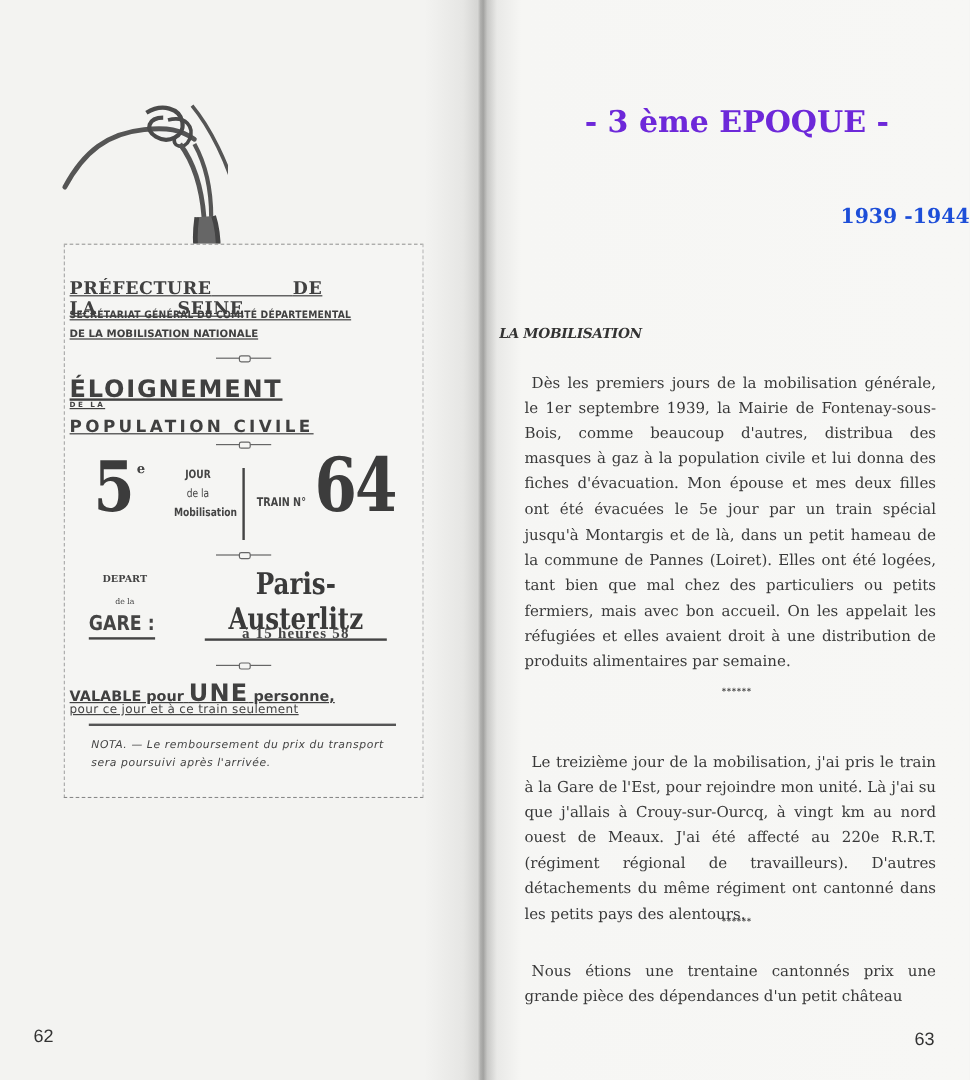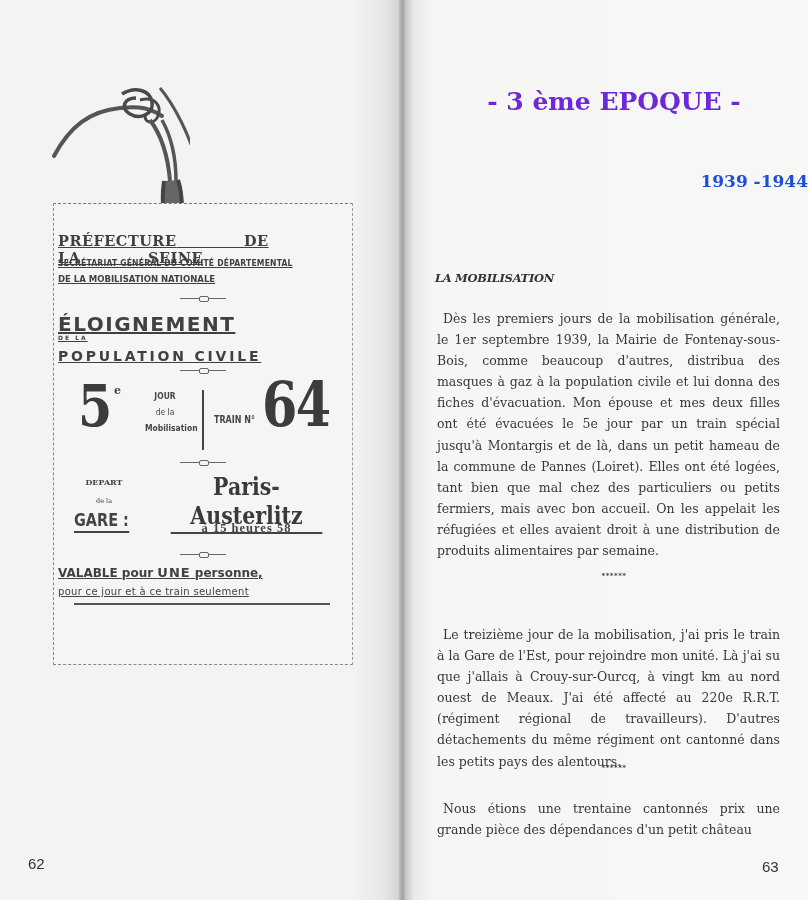--- a/index.html
+++ b/index.html
@@ -26,32 +26,32 @@
   .jour{position:absolute;left:86px;top:184px;width:50px;text-align:center;font-family:"Liberation Sans Narrow","DejaVu Sans",sans-serif;font-weight:bold;font-size:9.5px;line-height:16px;color:#444;transform:scaleX(0.8);}
   .vbar{position:absolute;left:148px;top:186px;width:2px;height:60px;background:#444;}
   .train-lbl{position:absolute;left:160px;top:210px;font-family:"DejaVu Sans",sans-serif;font-weight:bold;font-size:10px;color:#444;transform:scaleX(0.8);transform-origin:left;}
   .big64{position:absolute;left:208px;top:168px;font-family:"DejaVu Serif",serif;font-weight:bold;font-size:62px;line-height:66px;color:#3c3c3c;transform:scaleX(0.82);transform-origin:left;letter-spacing:-2px;}
   .depart{position:absolute;left:20px;top:273px;width:60px;text-align:center;font-family:"DejaVu Serif",serif;font-weight:bold;font-size:8px;color:#444;}
   .dela2{position:absolute;left:20px;top:293px;width:60px;text-align:center;font-family:"DejaVu Serif",serif;font-size:6.5px;color:#444;}
   .gare{position:absolute;left:20px;top:306px;font-family:"DejaVu Sans",sans-serif;font-weight:bold;font-size:17px;color:#444;border-bottom:2px solid #444;padding-bottom:1px;transform:scaleX(0.85);transform-origin:left;}
   .paris{position:absolute;left:100px;top:268px;width:185px;text-align:center;font-family:"DejaVu Serif",serif;font-weight:bold;font-size:25px;color:#3a3a3a;transform:scaleX(0.82);border-bottom:2.5px solid #444;padding-bottom:2px;}
   .heure{position:absolute;left:100px;top:317px;width:185px;text-align:center;font-family:Liberation Serif, serif;font-weight:bold;font-size:12.5px;color:#444;letter-spacing:1px;}
   .valable{top:361px;font-family:"DejaVu Sans",sans-serif;font-weight:bold;font-size:12px;color:#404040;}
-  .valable .une{font-size:13px;letter-spacing:1px;}
+  .valable .une{font-size:20px;letter-spacing:1px;}
   .pource{top:382px;font-family:"DejaVu Sans",sans-serif;font-size:10px;color:#444;letter-spacing:0.3px;}
   .hr2{position:absolute;left:20px;width:256px;top:399px;height:1.5px;background:#555;}
   .nota{position:absolute;left:22px;top:410px;width:260px;font-family:"DejaVu Sans",sans-serif;font-style:italic;font-size:9px;line-height:15px;color:#444;letter-spacing:0.5px;}
 
   .caption{position:absolute;left:20px;width:380px;text-align:center;font-family:"DejaVu Serif",serif;font-style:italic;font-weight:bold;color:#333;font-size:13.5px;line-height:20px;}
   .pagenum{position:absolute;font-family:Liberation Sans, sans-serif;font-size:15px;color:#333;}
 
   
   .chapter{position:absolute;left:420px;width:388px;text-align:center;top:87px;font-family:"DejaVu Serif",serif;font-weight:bold;font-size:25px;color:#6d28d9;}
   .years{position:absolute;left:420px;width:388px;text-align:right;top:171px;font-family:"DejaVu Serif",serif;font-weight:bold;font-size:17px;color:#1d4ed8;}
-  .section{position:absolute;left:435px;top:271px;font-family:"DejaVu Serif",serif;font-weight:bold;font-style:italic;font-size:11.5px;color:#333;letter-spacing:-0.3px;}
+  .section{position:absolute;left:416px;top:271px;font-family:"DejaVu Serif",serif;font-weight:bold;font-style:italic;font-size:11.5px;color:#333;letter-spacing:-0.3px;}
   .para{position:absolute;left:437px;width:343px;font-family:"DejaVu Serif",serif;font-size:12.5px;line-height:21.1px;color:#383838;text-align:justify;text-indent:6px;}
   .stars{position:absolute;left:420px;width:388px;text-align:center;font-family:"DejaVu Sans",sans-serif;font-size:7px;color:#444;letter-spacing:0.5px;font-weight:bold;}
 </style>
 </head>
 <body>
 
 <div class="page page-left">
   <svg class="string" width="140" height="135" viewBox="0 0 140 135">
     <path d="M4 70 C 20 40, 40 25, 70 22 C 90 20, 100 22, 112 30" stroke="#555" stroke-width="4" fill="none" stroke-linecap="round"></path>
     <path d="M72 8 C 85 0, 100 4, 102 16 C 104 28, 90 34, 80 28 C 70 22, 74 12, 86 12" stroke="#4a4a4a" stroke-width="3.5" fill="none"></path>
@@ -89,20 +89,21 @@
     <div class="dela2">de la</div>
     <div class="gare">GARE :</div>
     <div class="paris">Paris-Austerlitz</div>
     <div class="heure">à 15 heures 58</div>
 
     <div class="orn" style="top:350px"></div>
 
     <div class="c valable"><span>VALABLE pour</span> <span class="une">UNE</span> <span>personne,</span></div>
     <div class="c pource">pour ce jour et à ce train seulement</div>
     <div class="hr2"></div>
+    <div class="nota">NOTA. — Le remboursement du prix du transport sera poursuivi après l'arrivée.</div>
   </div>
 
   <div class="pagenum" style="left:28px;top:855px">62</div>
 </div>
 
 <div class="gutter"></div>
 
 <div class="page page-right"></div>
 
 <div class="chapter">- 3 ème EPOQUE -</div>

